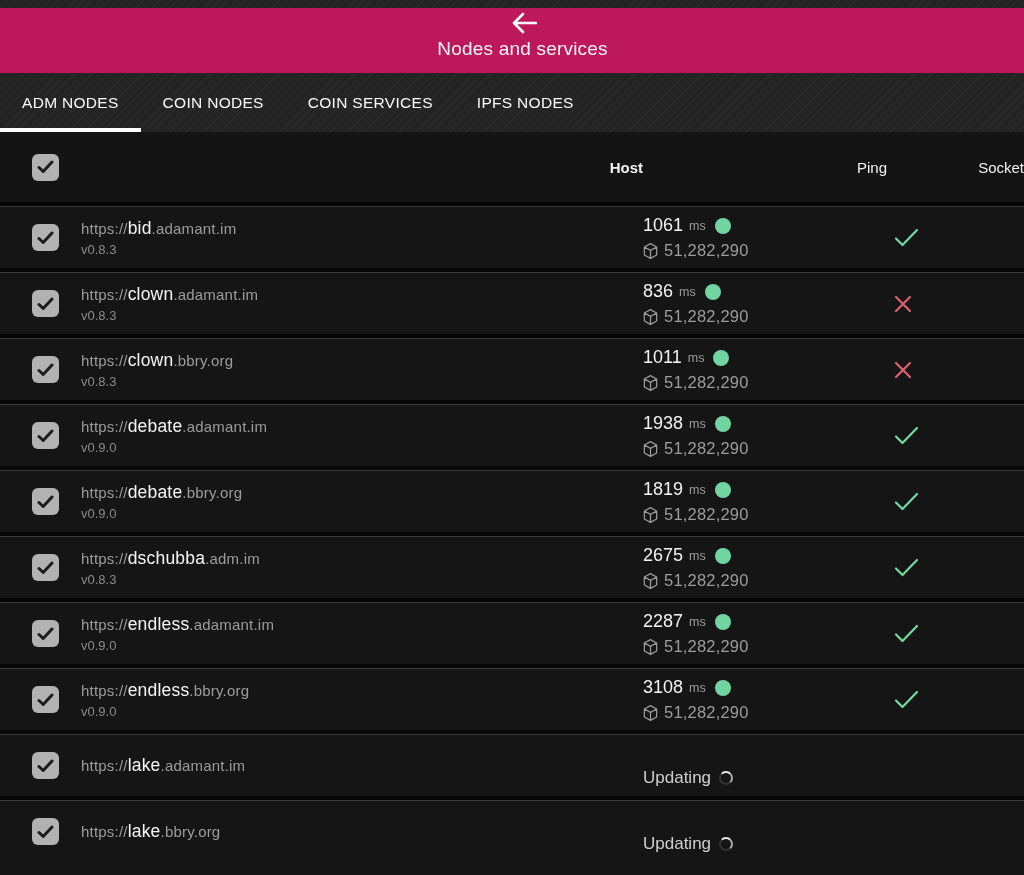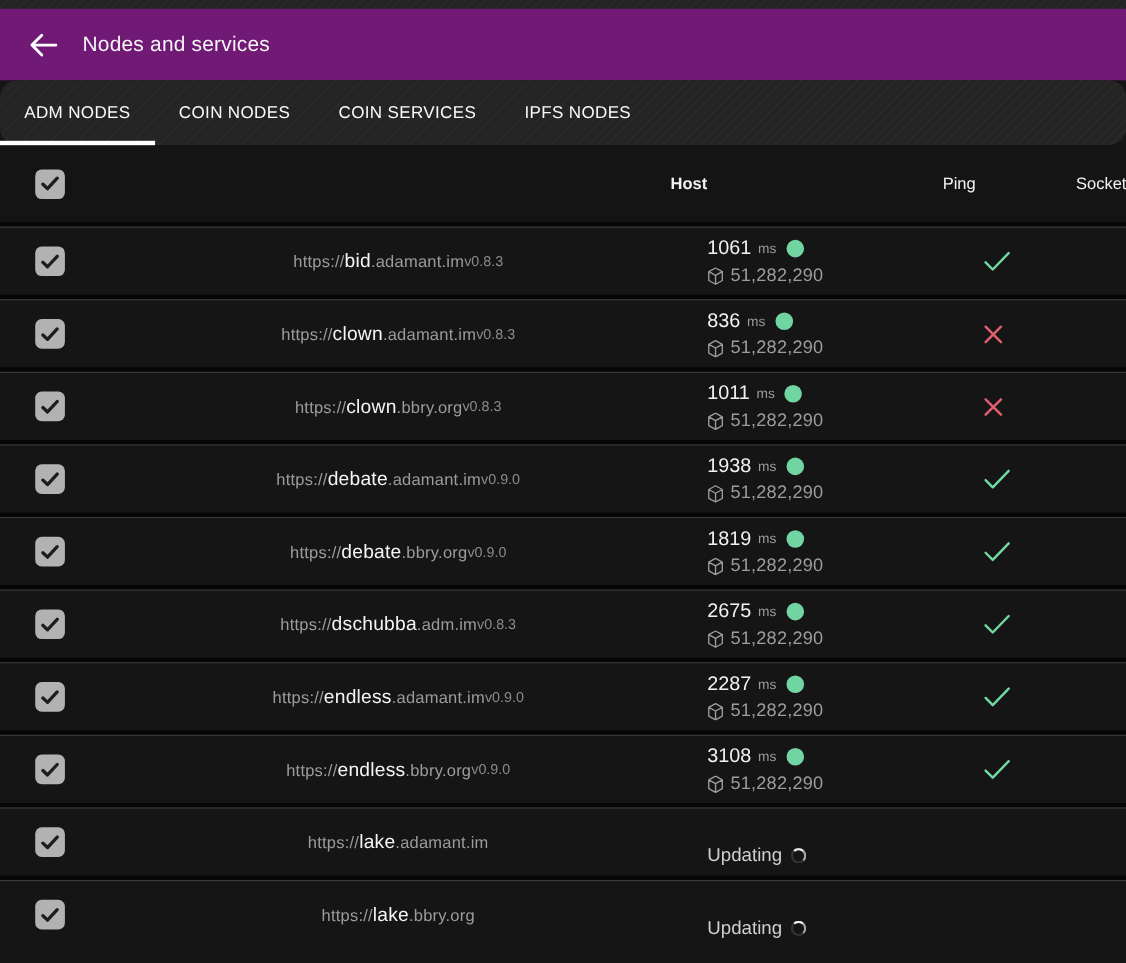--- a/index.html
+++ b/index.html
@@ -10,36 +10,36 @@
     -webkit-font-smoothing: antialiased;
   }
   .stripe-bg {
     background-color: #242424;
     background-image: repeating-linear-gradient(135deg, #242424 0px, #242424 5px, #2a2a2a 5px, #2a2a2a 6px);
   }
   .top-strip { height: 8px; }
 
   
   .appbar {
-    height: 65px; background: #701a75;
-    display: flex; align-items: center;
+    height: 65px; background: #be185d;
+    display: flex; align-items: center; flex-direction: column;
   }
   .back-btn {
     width: 30px; height: 30px; margin-left: 24px;
     display: flex; align-items: center; justify-content: center;
     cursor: pointer;
   }
   .back-btn svg { display: block; }
   .appbar-title {
     color: #f5f5f5; font-size: 19px; font-weight: 400;
     margin-left: 21px; letter-spacing: 0.2px;
   }
 
   
-  .tabbar { height: 59px; display: flex; align-items: stretch; border-radius: 16px; }
+  .tabbar { height: 59px; display: flex; align-items: stretch; }
   .tab {
     position: relative; display: flex; align-items: center; justify-content: center;
     padding: 0 22px; cursor: pointer;
   }
   .tab-label {
     color: #fafafa; font-size: 15.5px; font-weight: 500; letter-spacing: 0.3px;
   }
   .tab.active::after {
     content: ""; position: absolute; left: 0; right: 0; bottom: 0; height: 4px;
     background: #ffffff;
@@ -64,21 +64,21 @@
   
   .cb {
     width: 27px; height: 27px; margin-left: 32px;
     background: #b2b2b2; border-radius: 6px;
     display: flex; align-items: center; justify-content: center;
     cursor: pointer;
   }
   .cb svg { display: block; }
 
   
-  .host-cell { display: flex; flex-direction: row; justify-content: center; }
+  .host-cell { display: flex; flex-direction: column; justify-content: center; }
   .host-url { font-size: 15px; color: #9c9c9c; letter-spacing: 0.2px; }
   .host-name { font-size: 17.5px; color: #f5f5f5; }
   .host-version { font-size: 13px; color: #8b8b8b; margin-top: 3px; }
 
   
   .ping-cell { display: flex; flex-direction: column; justify-content: flex-start; }
   .ping-line { display: flex; align-items: center; }
   .ping-value { color: #f2f2f2; font-size: 18px; }
   .ping-unit { color: #9c9c9c; font-size: 12.5px; margin-left: 6px; }
   .ping-dot {

